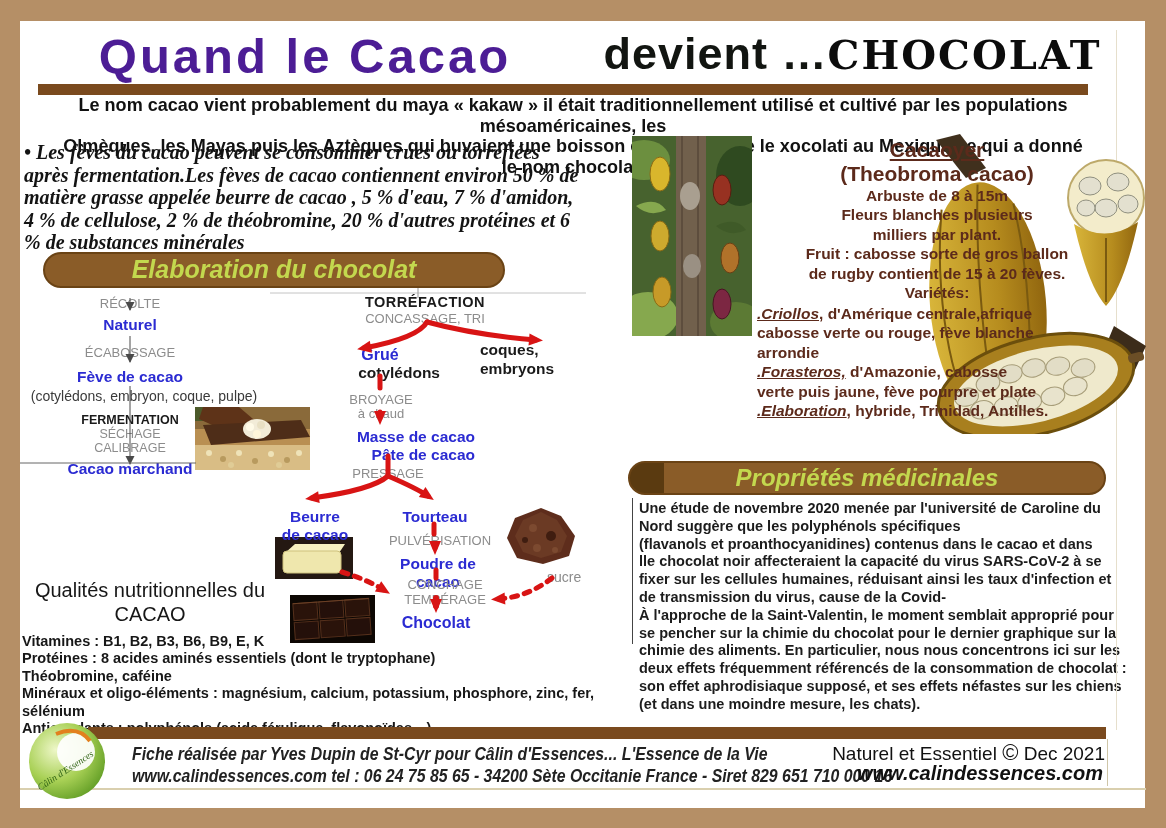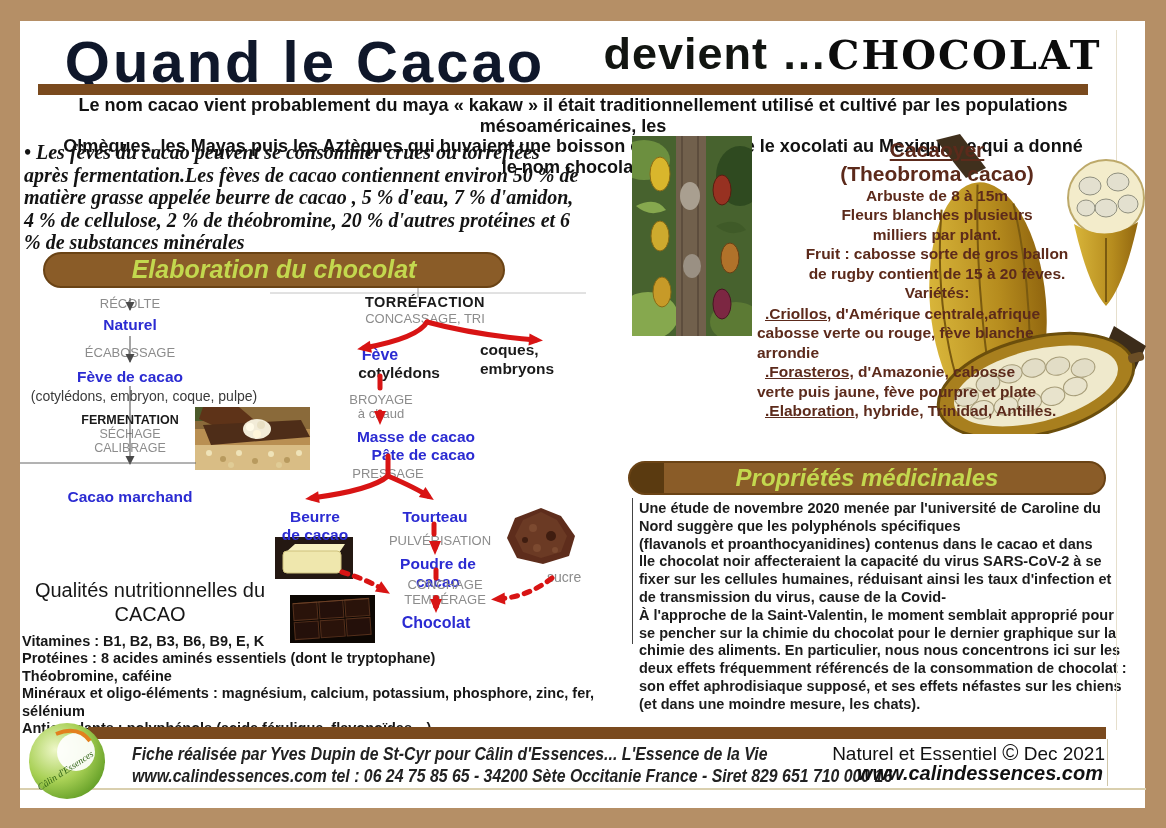--- a/index.html
+++ b/index.html
@@ -4,21 +4,21 @@
 <style>
   html,body{margin:0;padding:0;background:#888;}
   .page{position:relative;width:1166px;height:828px;background:#b58f66;overflow:hidden;
         font-family:"Liberation Sans",sans-serif;}
   .sheet{position:absolute;left:20px;top:21px;width:1125px;height:787px;background:#ffffff;}
   .abs{position:absolute;}
   .c{text-align:center;}
   .pre{white-space:pre-line;}
 
   
-  .t-main{font-weight:bold;color:#0f172a;font-size:58px;letter-spacing:3px;}
+  .t-main{font-weight:bold;color:#4c1d95;font-size:49px;letter-spacing:3px;}
   .t-devient{font-weight:bold;color:#121511;font-size:45px;letter-spacing:1px;}
   .t-choco{font-family:"DejaVu Serif",serif;font-weight:bold;color:#0c0c0c;font-size:40px;letter-spacing:2px;}
   .bar{background:#7a4a1e;}
 
   .intro{font-weight:bold;color:#111;font-size:19px;line-height:20.5px;transform:scaleX(.95);transform-origin:50% 50%;}
   .beans{font-family:"Liberation Serif",serif;font-style:italic;font-weight:bold;color:#131313;
          font-size:20px;line-height:22.6px;}
 
   .banner{background:#8a5c28;border:2px solid #6a4315;border-radius:18px;color:#c3d84e;
           font-style:italic;font-weight:bold;text-align:center;box-sizing:border-box;}
@@ -32,21 +32,21 @@
   .lk{color:#1a1a1a;font-weight:bold;font-size:15.5px;}
 
   .nut-head{font-size:20px;line-height:24px;color:#171717;margin-top:14px;}
   .nut-item{font-weight:bold;font-size:14.5px;line-height:17.4px;color:#171717;}
 
   .maroon{color:#5c2a1b;}
   .caca-title{font-size:21px;font-weight:bold;text-decoration:underline;}
   .caca-sub{font-size:21px;font-weight:bold;}
   .caca-det{font-size:15.5px;font-weight:bold;line-height:19.4px;}
   .variety{font-size:15.5px;font-weight:bold;line-height:19.4px;}
-  .vname{text-decoration:underline;margin-left:8px;}
+  .vname{font-style:italic;text-decoration:underline;}
 
   .med-text{font-weight:bold;font-size:14.5px;line-height:17.8px;color:#1c1c1c;}
 
   .foot-it{font-style:italic;font-weight:bold;font-size:18px;color:#222;transform:scaleX(.88);transform-origin:0 50%;white-space:nowrap;}
   .foot-right{font-size:19px;color:#111;white-space:nowrap;}
   .foot-site{font-style:italic;font-weight:bold;font-size:20px;color:#111;}
 </style>
 </head>
 <body>
 
@@ -75,25 +75,25 @@
   <div class="abs" style="left:20px;top:288px;width:600px;height:372px;">
 
     <div class="fstep lg" style="left:0;top:8px;width:220px;">RÉCOLTE</div>
     <div class="fstep lb" style="left:0;top:28px;width:220px;">Naturel</div>
     <div class="fstep lg" style="left:0;top:57px;width:220px;">ÉCABOSSAGE</div>
     <div class="fstep lb" style="left:0;top:80px;width:220px;">Fève de cacao</div>
     <div class="fstep" style="left:-2px;top:100px;width:252px;font-size:14px;color:#3a3a3a;">(cotylédons, embryon, coque, pulpe)</div>
     <div class="fstep lk" style="left:0;top:125px;width:220px;font-size:12.5px;">FERMENTATION</div>
     <div class="fstep lg2" style="left:0;top:139px;width:220px;">SÉCHAGE</div>
     <div class="fstep lg2" style="left:0;top:153px;width:220px;">CALIBRAGE</div>
-    <div class="fstep lb" style="left:0;top:200px;width:220px;">Cacao marchand</div>
+    <div class="fstep lb" style="left:0;top:172px;width:220px;">Cacao marchand</div>
 
     <div class="fstep lk" style="left:305px;top:6px;width:200px;font-size:14.5px;letter-spacing:.5px;">TORRÉFACTION</div>
     <div class="fstep lg" style="left:305px;top:23px;width:200px;">CONCASSAGE, TRI</div>
-    <div class="fstep lb" style="left:300px;top:58px;width:120px;font-size:16px;">Fève</div>
+    <div class="fstep lb" style="left:300px;top:58px;width:120px;font-size:16px;">Grué</div>
     <div class="fstep lk" style="left:300px;top:76px;width:120px;text-align:right;">cotylédons</div>
     <div class="fstep lk pre" style="left:460px;top:52px;width:120px;text-align:left;line-height:19px;">coques,
 embryons</div>
     <div class="fstep lg" style="left:301px;top:104px;width:120px;">BROYAGE</div>
     <div class="fstep lg" style="left:301px;top:118px;width:120px;">à chaud</div>
     <div class="fstep lb pre" style="left:295px;top:140px;width:160px;text-align:right;line-height:18px;">Masse de cacao
 Pâte de cacao</div>
     <div class="fstep lg" style="left:308px;top:178px;width:120px;">PRESSAGE</div>
     <div class="fstep lb pre" style="left:245px;top:220px;width:100px;line-height:18px;">Beurre
 de cacao</div>

